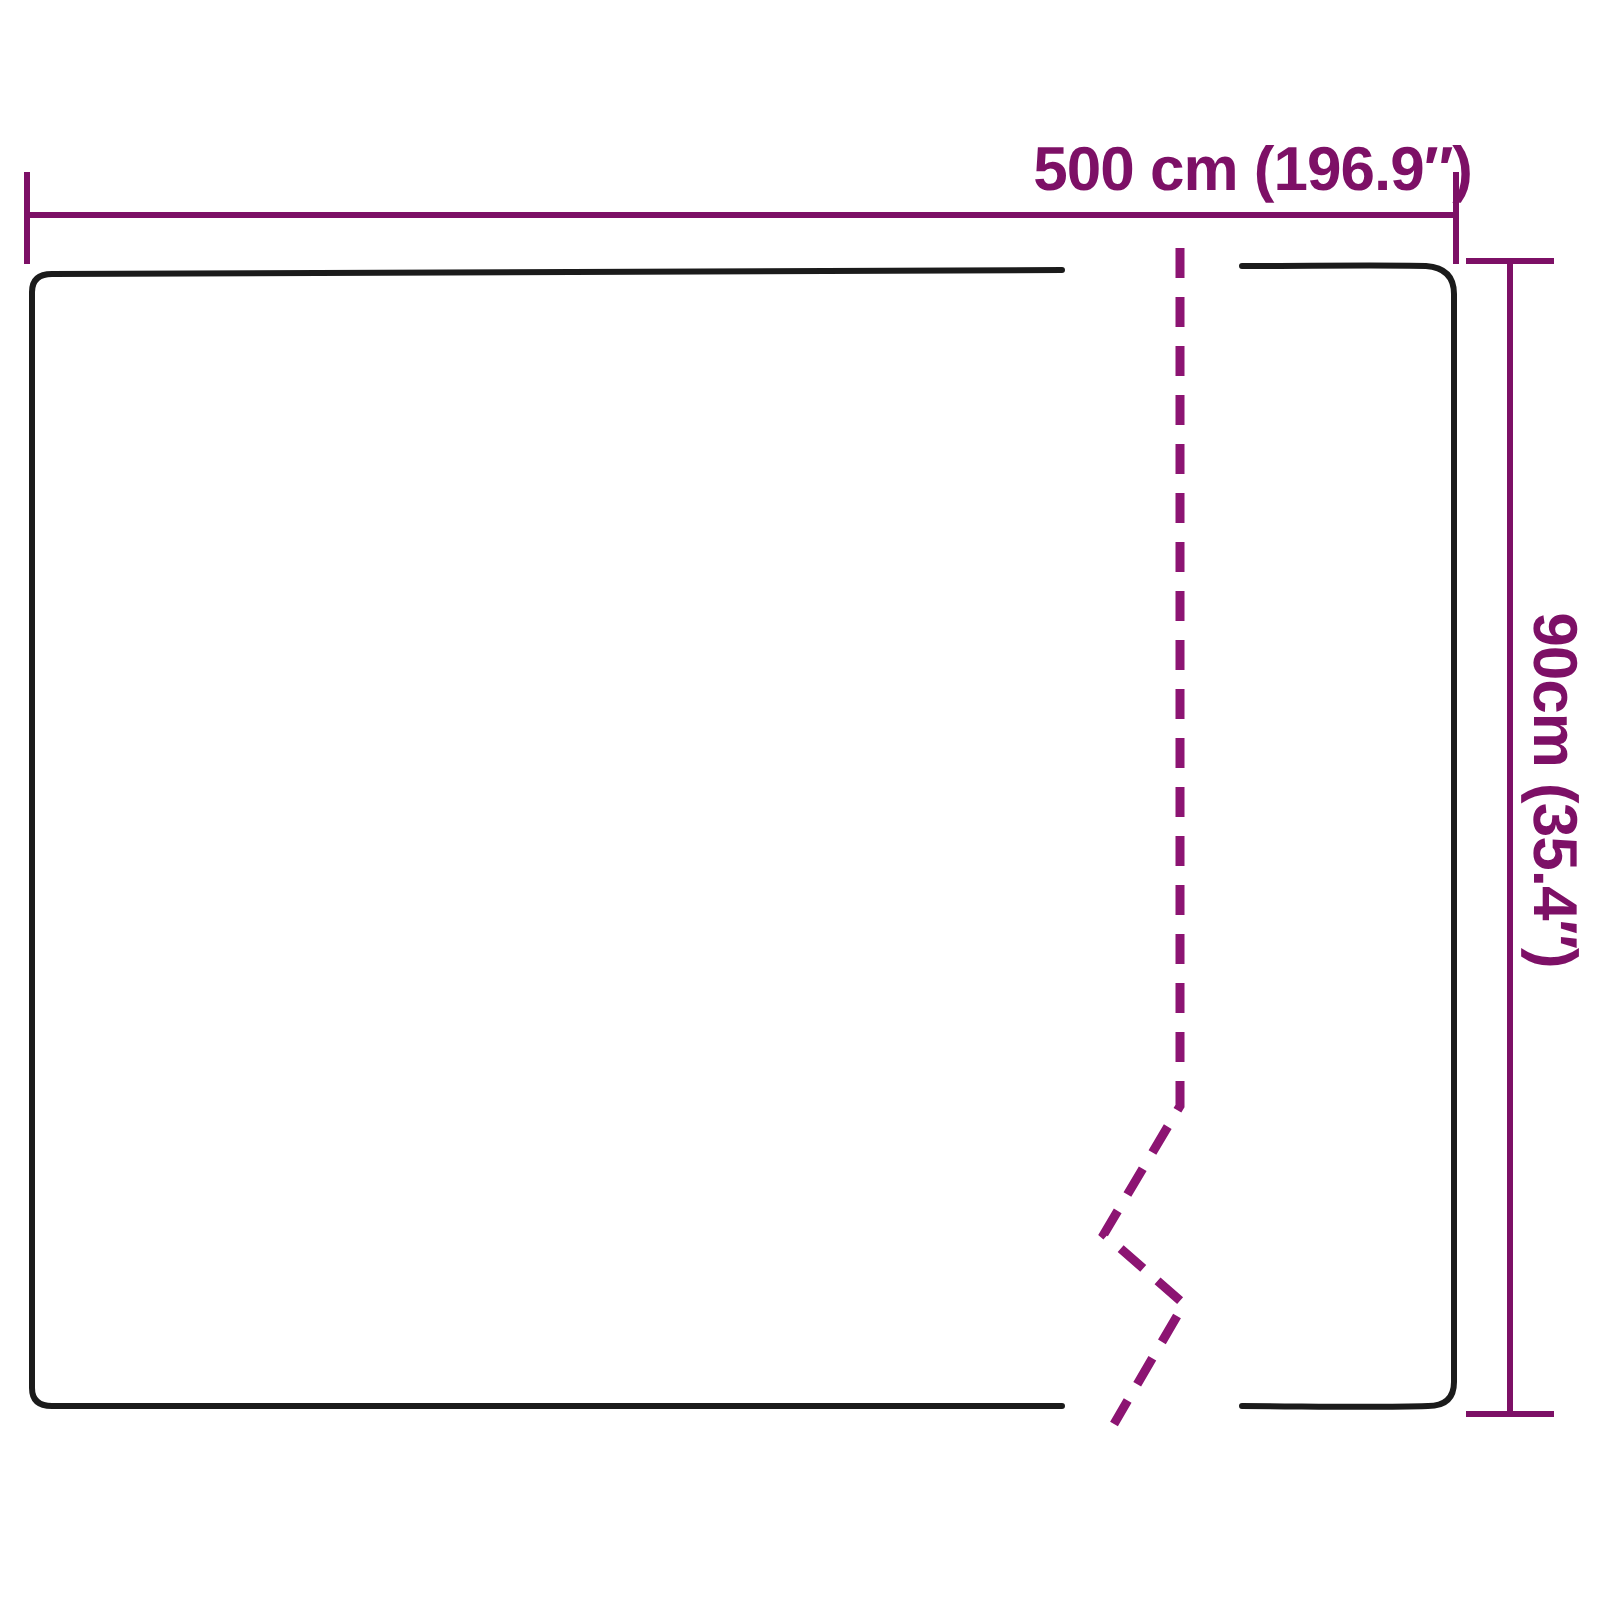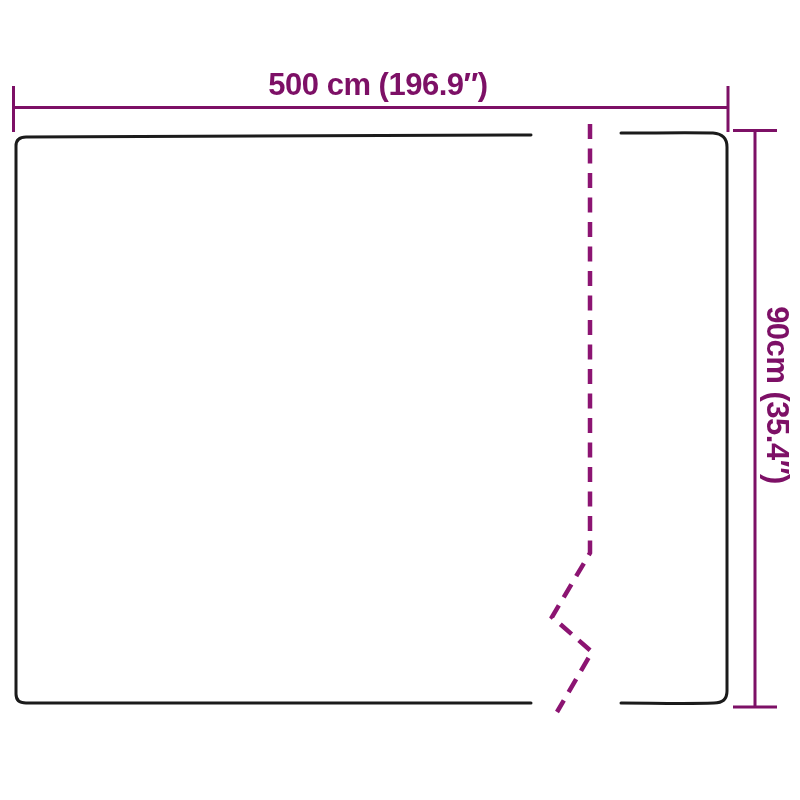--- a/index.html
+++ b/index.html
@@ -46,21 +46,21 @@
     font-weight: bold;
     font-size: 31px;
     letter-spacing: -0.5px;
     white-space: nowrap;
     line-height: 1.1;
   }
   .dim-label.width {
     left: 20px;
     top: 68px;
     width: 716px;
-    text-align: center;
+    text-align: right;
   }
   .dim-label.height {
     left: 777px;
     top: 395px;
     transform: translate(-50%, -50%) rotate(90deg);
   }
 </style>
 </head>
 <body>
 

